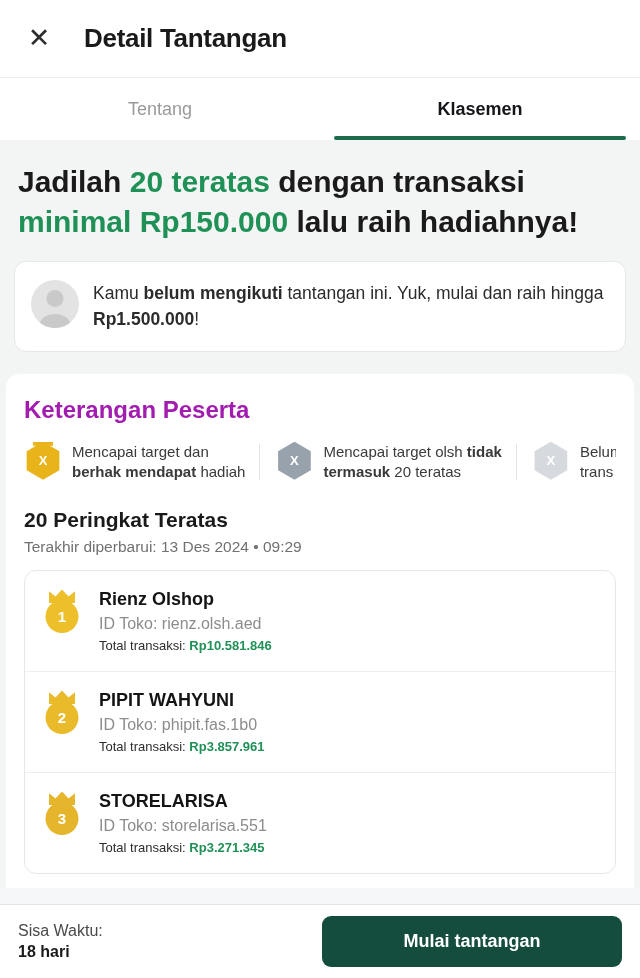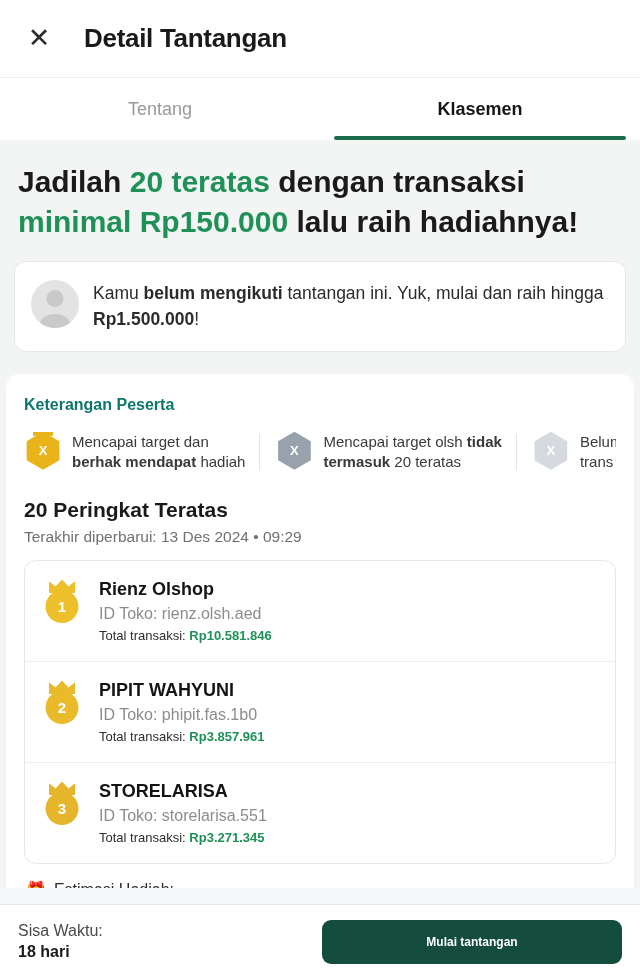--- a/index.html
+++ b/index.html
@@ -135,23 +135,23 @@
   .notice-text b { font-weight: bold; }
   
   .info-card {
     margin: 22px 6px 0 6px;
     background: #ffffff;
     border-radius: 14px 14px 0 0;
     padding: 22px 18px 0 18px;
     min-height: 560px;
   }
   .section-title {
-    font-size: 16px;
-    font-weight: bold;
-    color: #0f766e;
+    font-size: 24px;
+    font-weight: bold;
+    color: #a21caf;
     margin-bottom: 18px;
   }
   .legend {
     display: flex;
     gap: 0;
     align-items: flex-start;
     margin-bottom: 26px;
     overflow: hidden;
   }
   .legend-item {
@@ -308,21 +308,21 @@
     font-size: 16px;
     font-weight: bold;
     color: #1a1a1a;
     line-height: 1.3;
   }
   .cta {
     background: #144d3e;
     color: #ffffff;
     border: none;
     border-radius: 9px;
-    font-size: 12px;
+    font-size: 18px;
     font-weight: bold;
     padding: 15px 0;
     width: 300px;
     cursor: pointer;
     font-family: "Liberation Sans", sans-serif;
   }
 </style>
 </head>
 <body>
 

